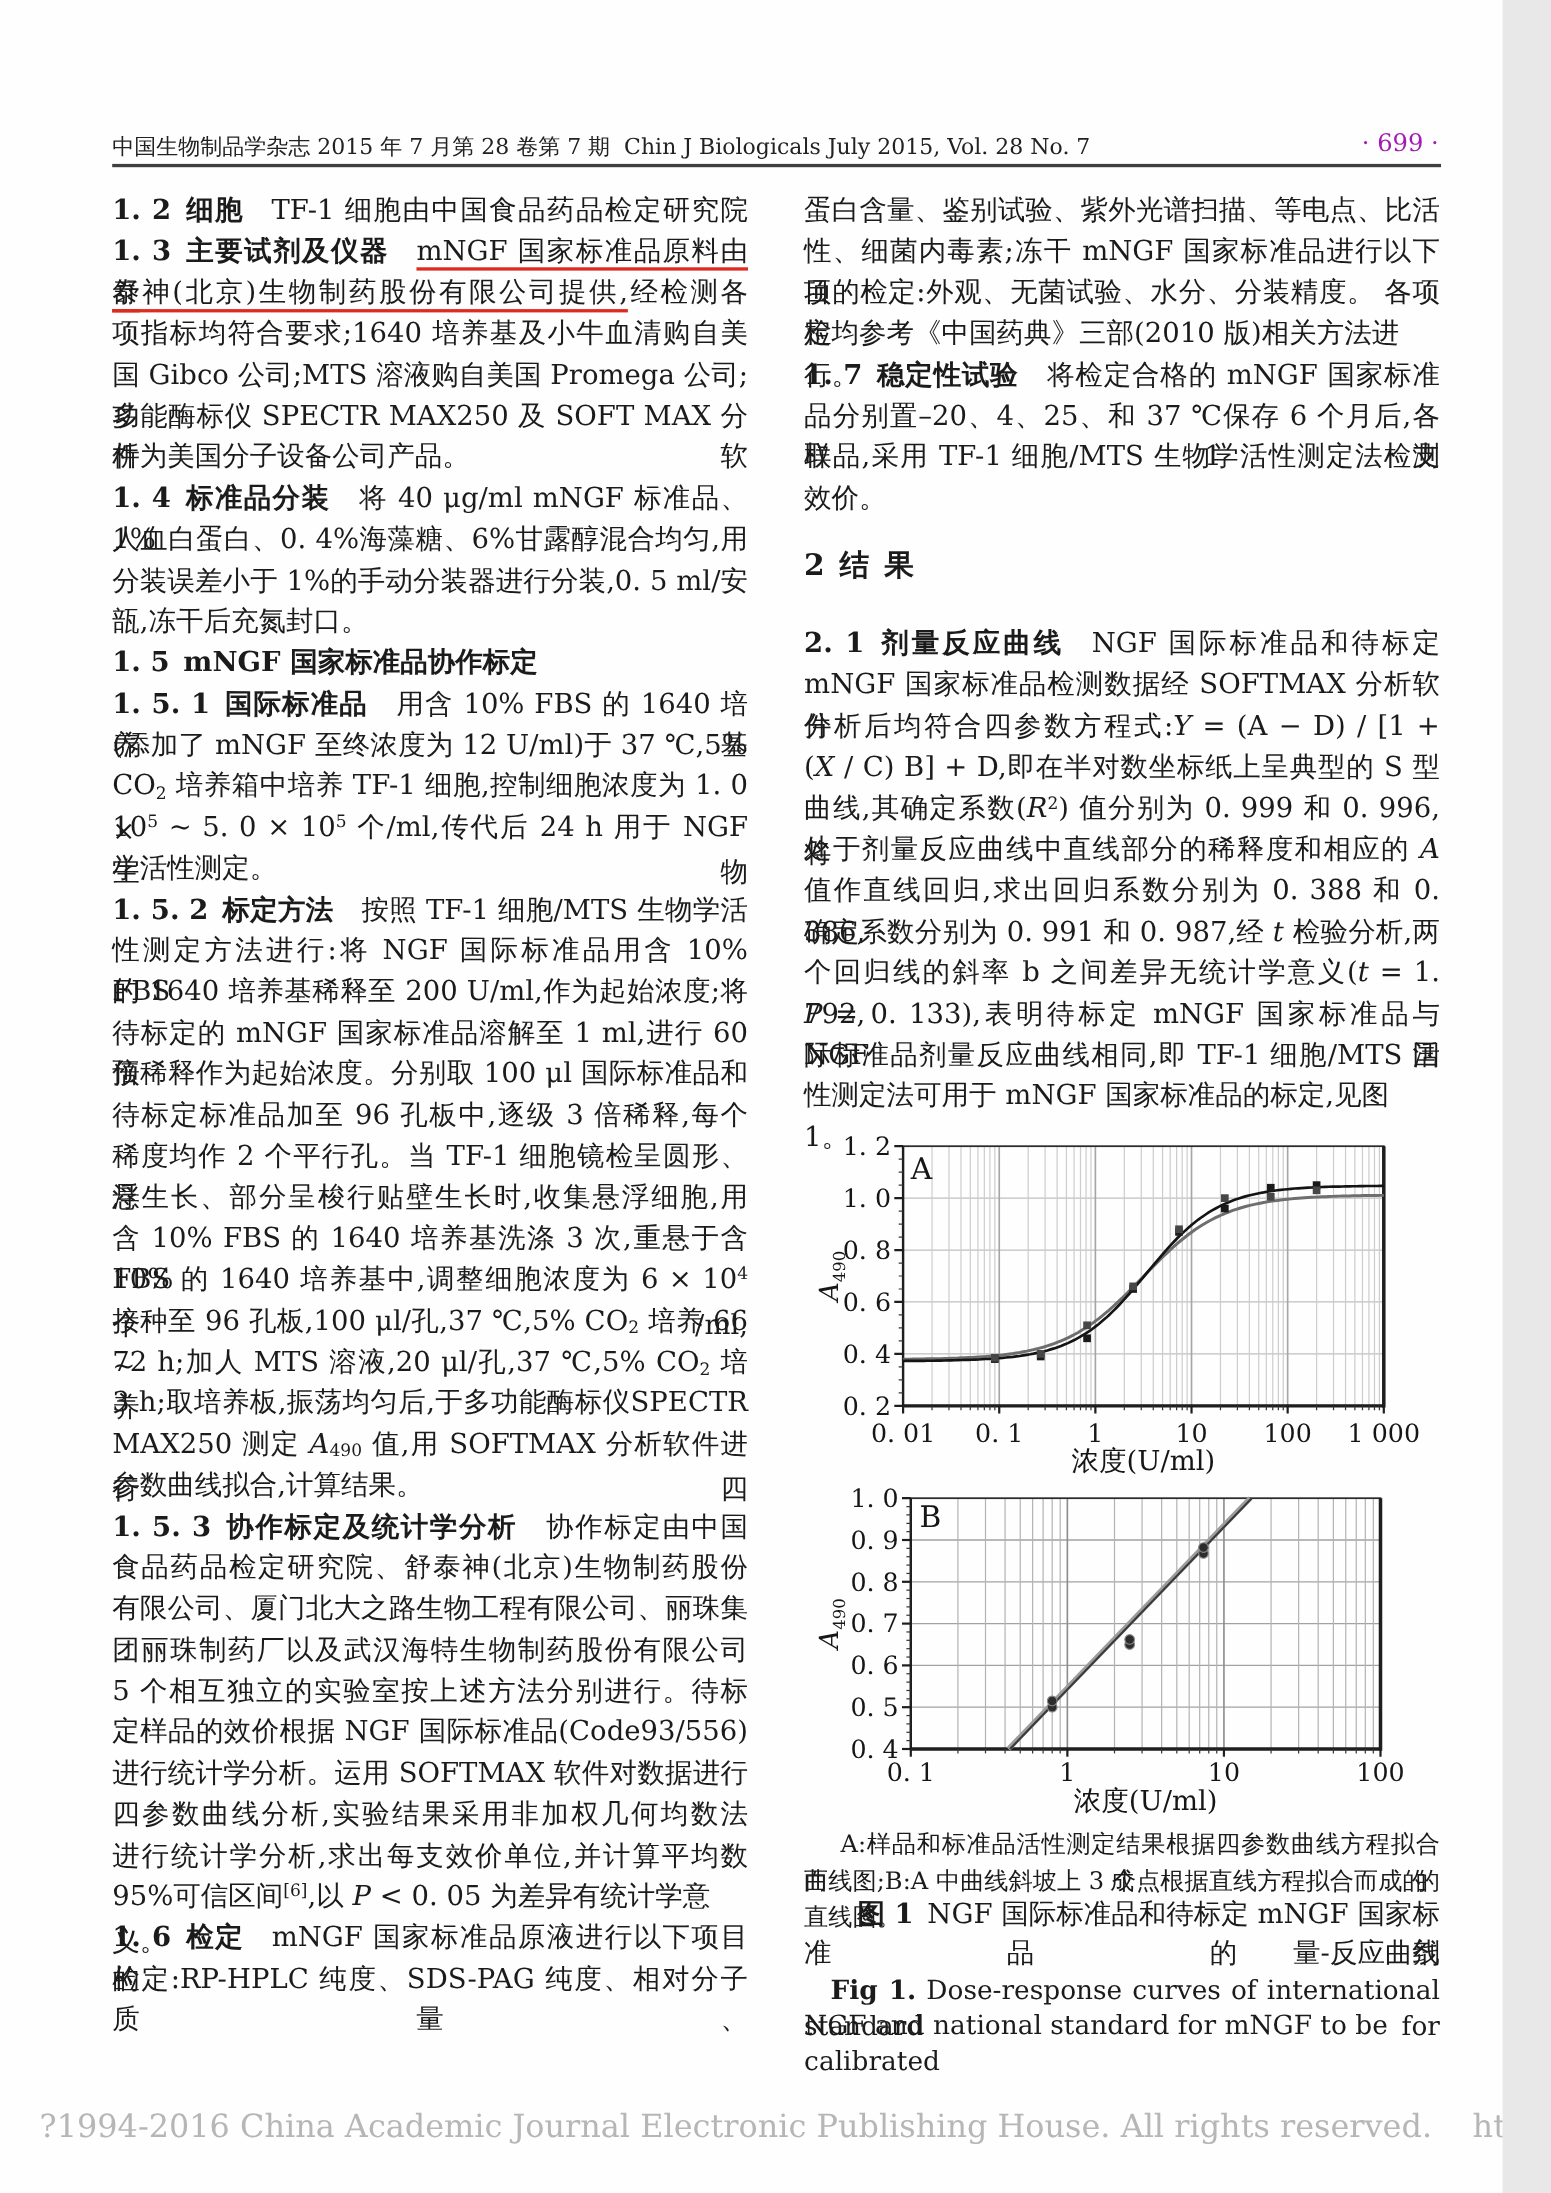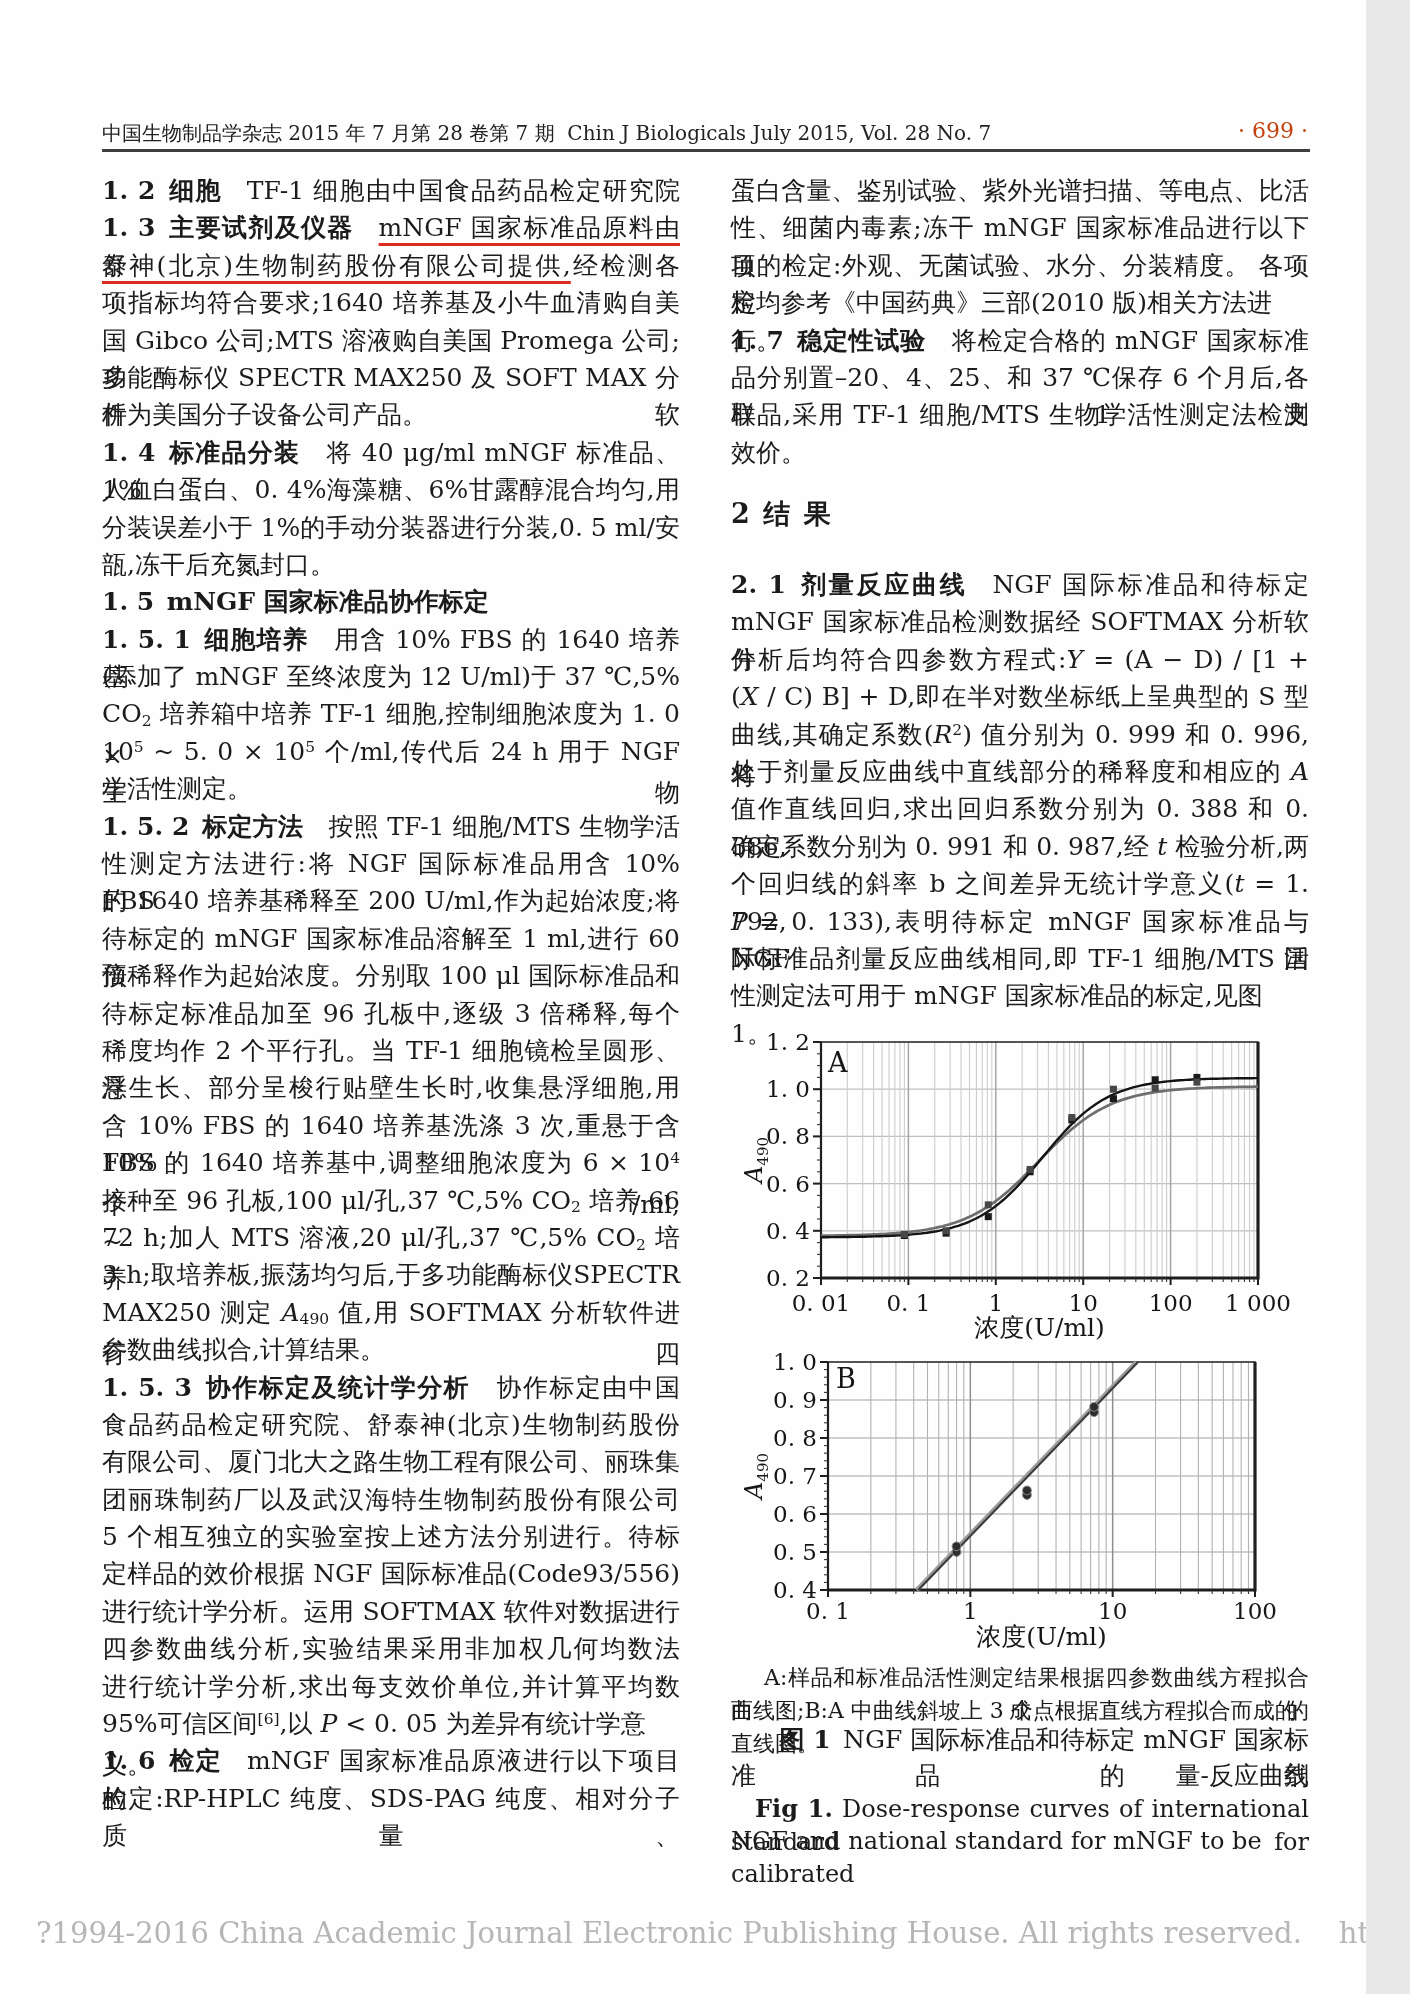--- a/index.html
+++ b/index.html
@@ -1,19 +1,19 @@
 <!DOCTYPE html>
 <html><head>
 <meta charset="utf-8">
 <style>
   html,body{margin:0;padding:0;background:#e8e8e8;}
   .page{position:relative;width:1366px;height:1994px;background:#fefefe;overflow:hidden;
         font-family:"DejaVu Serif","Liberation Serif",serif;color:#1b1b1b;}
   .hdr-left{position:absolute;left:102px;top:120px;font-size:20px;white-space:pre;color:#222;}
-  .hdr-right{position:absolute;left:1238px;top:118px;font-size:22px;white-space:pre;color:#c2410c;}
+  .hdr-right{position:absolute;left:1238px;top:118px;font-size:22px;white-space:pre;color:#a21caf;}
   .hrule{position:absolute;left:102px;top:149px;width:1208px;height:3px;background:#3f3f3f;}
   .col{position:absolute;width:578px;font-size:25px;}
   .ln{height:37.4px;line-height:37.4px;white-space:normal;}
   .ln.j{text-align:justify;text-align-last:justify;text-justify:inter-character;}
   .b{font-weight:bold;}
   .i{font-style:italic;}
   .u{text-decoration:underline;text-decoration-color:#dd2b20;text-decoration-thickness:3px;text-underline-offset:7px;}
   .sup{font-size:0.62em;position:relative;top:-0.52em;}
   .sub{font-size:0.62em;position:relative;top:0.24em;}
   #results-heading{position:absolute;left:731px;top:496px;font-size:27px;font-weight:bold;white-space:pre;}
@@ -42,21 +42,21 @@
       <div class="ln j"><span class="u">泰神(北京)生物制药股份有限公司提供,</span><span>经检测各</span></div>
       <div class="ln j"><span>项指标均符合要求;1640 培养基及小牛血清购自美</span></div>
       <div class="ln j"><span>国 Gibco 公司;MTS 溶液购自美国 Promega 公司;多</span></div>
       <div class="ln j"><span>功能酶标仪 SPECTR MAX250 及 SOFT MAX 分析软</span></div>
       <div class="ln"><span>件为美国分子设备公司产品。</span></div>
       <div class="ln j"><span class="b">1. 4 </span><span class="b">标准品分装</span><span>  将 40 μg/ml mNGF 标准品、1%</span></div>
       <div class="ln j"><span>人血白蛋白、0. 4%海藻糖、6%甘露醇混合均匀,用</span></div>
       <div class="ln j"><span>分装误差小于 1%的手动分装器进行分装,0. 5 ml/安</span></div>
       <div class="ln"><span>瓿,冻干后充氮封口。</span></div>
       <div class="ln"><span class="b">1. 5 mNGF 国家标准品协作标定</span></div>
-      <div class="ln j"><span class="b">1. 5. 1 </span><span class="b">细胞培养</span><span>  用含 10% FBS 的 1640 培养基</span></div>
+      <div class="ln j"><span class="b">1. 5. 1 </span><span class="b">国际标准品</span><span>  用含 10% FBS 的 1640 培养基</span></div>
       <div class="ln j"><span>(添加了 mNGF 至终浓度为 12 U/ml)于 37 ℃,5%</span></div>
       <div class="ln j"><span>CO</span><span class="sub">2</span><span> 培养箱中培养 TF-1 细胞,控制细胞浓度为 1. 0 ×</span></div>
       <div class="ln j"><span>10</span><span class="sup">5</span><span> ~ 5. 0 × 10</span><span class="sup">5</span><span> 个/ml,传代后 24 h 用于 NGF 生物</span></div>
       <div class="ln"><span>学活性测定。</span></div>
       <div class="ln j"><span class="b">1. 5. 2 </span><span class="b">标定方法</span><span>  按照 TF-1 细胞/MTS 生物学活</span></div>
       <div class="ln j"><span>性测定方法进行:将 NGF 国际标准品用含 10% FBS</span></div>
       <div class="ln j"><span>的 1640 培养基稀释至 200 U/ml,作为起始浓度;将</span></div>
       <div class="ln j"><span>待标定的 mNGF 国家标准品溶解至 1 ml,进行 60 倍</span></div>
       <div class="ln j"><span>预稀释作为起始浓度。分别取 100 μl 国际标准品和</span></div>
       <div class="ln j"><span>待标定标准品加至 96 孔板中,逐级 3 倍稀释,每个</span></div>

